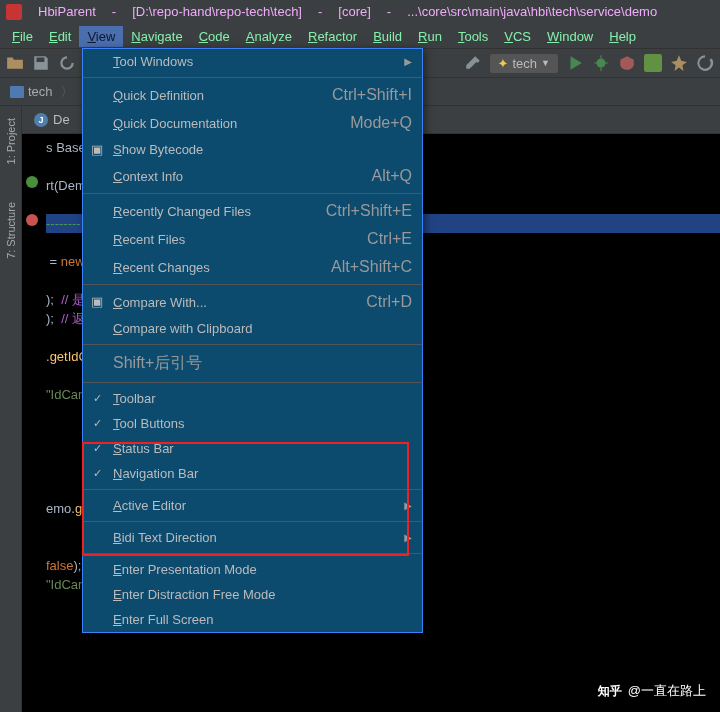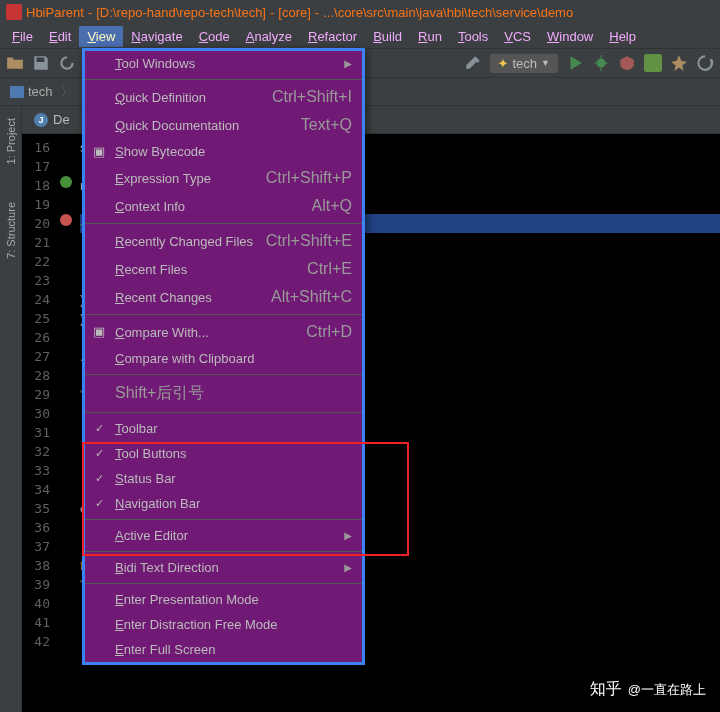--- a/index.html
+++ b/index.html
@@ -1,21 +1,21 @@
 <!DOCTYPE html>
 <html><head>
 <meta charset="utf-8">
 <style>
 *{margin:0;padding:0;box-sizing:border-box;font-family:"Segoe UI",Tahoma,sans-serif;font-size:13px;cursor:default}
 body{background:#3c3f41;color:#bbbbbb;width:720px;height:712px;overflow:hidden;position:relative}
-.title-bar{background:#3c3f41;color:#f97316;padding:4px 6px;font-size:12px;display:flex;align-items:center;gap:4px}
+.title-bar{background:#3c3f41;color:#f0abfc;padding:4px 6px;font-size:12px;display:flex;align-items:flex-start;gap:16px}
 .title-icon{width:16px;height:16px;background:#c73434;border-radius:2px;display:inline-block}
 .menu-bar{background:#3c3f41;display:flex;padding:0 4px;height:24px;align-items:center}
-.menu-item{padding:3px 8px;color:#f0abfc;font-size:13px}
-.menu-item.active{background:#4b6eaf;color:#fef9c3}
+.menu-item{padding:3px 8px;color:#86efac;font-size:13px}
+.menu-item.active{background:#4b6eaf;color:#0f172a}
 .menu-item u{text-decoration:underline}
 .toolbar{background:#3c3f41;height:30px;display:flex;align-items:center;padding:0 6px;gap:8px;border-top:1px solid #323232;border-bottom:1px solid #323232}
 .tb-icon{width:18px;height:18px;opacity:.8}
 .tb-sep{width:1px;height:20px;background:#555}
 .tb-config{background:#555;border-radius:2px;padding:2px 8px;display:flex;align-items:center;gap:4px;font-size:12px;color:#bbb}
 .tb-run{color:#499c54}
 .tb-bug{color:#499c54}
 .breadcrumb{background:#3c3f41;height:28px;display:flex;align-items:center;padding:0 6px;gap:4px;font-size:12px;color:#aaa;border-bottom:1px solid #323232}
 .bc-chip{display:flex;align-items:center;gap:4px;padding:2px 4px}
 .bc-folder{width:14px;height:12px;background:#4e7ab1;border-radius:1px;display:inline-block}
@@ -32,30 +32,30 @@
 .ln-col{width:34px;background:#000;color:#606060;text-align:right;padding:4px 6px 4px 0;font-family:Consolas,monospace;font-size:13px;line-height:19px}
 .mk-col{width:20px;background:#000}
 .code{flex:1;font-family:Consolas,monospace;font-size:13px;line-height:19px;padding:4px 0 4px 4px;color:#a9b7c6;white-space:pre}
 .kw{color:#cc7832}
 .ty{color:#a9b7c6}
 .str{color:#6a8759}
 .fn{color:#ffc66d}
 .cm-cn{color:#b05ccc}
 .sel-line{background:#214283;display:inline-block;width:100%}
 .green-c{color:#499c54}
-.dropdown{position:absolute;left:82px;top:48px;width:283px;background:#701a75;border:3px solid #3b82f6;box-shadow:2px 2px 8px rgba(0,0,0,.5);z-index:100}
+.dropdown{position:absolute;left:82px;top:48px;width:341px;background:#0c4a6e;border:1px solid #3b82f6;box-shadow:2px 2px 8px rgba(0,0,0,.5);z-index:100}
 .dd-row{padding:5px 10px 5px 30px;display:flex;justify-content:space-between;align-items:center;font-size:13px;color:#bbb;position:relative}
 .dd-sc{color:#999;font-size:16px}
 .dd-sep{height:1px;background:#555;margin:3px 0}
 .dd-arrow{position:absolute;right:10px;color:#999;font-size:10px}
 .dd-check{position:absolute;left:10px;color:#bbb;font-size:11px}
 .dd-icon{position:absolute;left:8px;width:16px;height:16px}
 .red-box{position:absolute;left:82px;top:442px;width:327px;height:114px;border:2px solid #e22;z-index:101;pointer-events:none}
 .watermark{position:absolute;bottom:12px;right:14px;color:#fff;font-size:15px;z-index:200;display:flex;align-items:center;gap:6px}
-.zh-logo{font-weight:normal;font-size:16px}
+.zh-logo{font-weight:bold;font-size:12px}
 .mk{position:absolute;width:12px;height:12px;border-radius:50%}
 </style>
 </head>
 <body>
 
 <div class="title-bar">
   <span class="title-icon"></span>
   <span>HbiParent</span>
   <span>-</span>
   <span>[D:\repo-hand\repo-tech\tech]</span>
@@ -149,21 +149,20 @@
           <span class="j-icon">J</span>
           <span>viceImpl.java</span>
           <span class="close-x">×</span>
         </div>
         <div class="etab">
           <span class="j-icon">J</span>
           <span>Demo.java</span>
         </div>
       </div>
     <div class="code-area">
-      <div class="ln-col" id="lncol">16<br>17<br>18<br>19<br>20<br>21<br>22<br>23<br>24<br>25<br>26<br>27<br>28<br>29<br>30<br>31<br>32<br>33<br>34<br>35<br>36<br>37<br>38<br>39<br>40<br>41<br>42</div>
       <div class="mk-col" style="position:relative">
         <span class="mk" style="background:#4a8f3c;top:42px;left:4px"></span>
         <span class="mk" style="background:#c75450;top:80px;left:4px"></span>
       </div>
       <div class="code" id="code"><div>s <span class="ty">BaseServiceImpl</span>&lt;<span class="ty">Demo</span>&gt; <span class="kw">implements</span></div><div>&nbsp;</div><div>rt(<span class="ty">Demo</span> demo) {</div><div>&nbsp;</div><div class="sel-line"><span class="green-c">-------- Service Insert --------</span></div><div>&nbsp;</div><div> = <span class="kw">new</span> <span class="ty">HashMap</span>&lt;&gt;();</div><div>&nbsp;</div><div>);  <span class="cm-cn">// 是否成功</span></div><div>);  <span class="cm-cn">// 返回信息</span></div><div>&nbsp;</div><div>.<span class="fn">getIdCard</span>())){</div><div>&nbsp;</div><div><span class="str">"IdCard Not be Null"</span>);</div><div>&nbsp;</div><div>&nbsp;</div><div>&nbsp;</div><div>&nbsp;</div><div>&nbsp;</div><div>emo.<span class="fn">getIdCard</span>());</div><div>&nbsp;</div><div>&nbsp;</div><div><span class="kw">false</span>);</div><div><span class="str">"IdCard Exist"</span>);</div><div>&nbsp;</div><div>&nbsp;</div><div>&nbsp;</div></div>
     </div>
   </div>
 </div>
 
 <div class="dropdown" id="dropdown">
@@ -171,29 +170,25 @@
       <span><u>T</u>ool Windows</span>
       <span class="dd-arrow">▶</span>
     </div>
     <div class="dd-sep"></div>
     <div class="dd-row">
       <span><u>Q</u>uick Definition</span>
       <span class="dd-sc">Ctrl+Shift+I</span>
     </div>
     <div class="dd-row">
       <span><u>Q</u>uick Documentation</span>
-      <span class="dd-sc">Text+Q</span>
+      <span class="dd-sc">Mode+Q</span>
     </div>
     <div class="dd-row">
       <span class="dd-icon">▣</span>
       <span><u>S</u>how Bytecode</span>
-    </div>
-    <div class="dd-row">
-      <span><u>E</u>xpression Type</span>
-      <span class="dd-sc">Ctrl+Shift+P</span>
     </div>
     <div class="dd-row">
       <span><u>C</u>ontext Info</span>
       <span class="dd-sc">Alt+Q</span>
     </div>
     <div class="dd-sep"></div>
     <div class="dd-row">
       <span><u>R</u>ecently Changed Files</span>
       <span class="dd-sc">Ctrl+Shift+E</span>
     </div>

